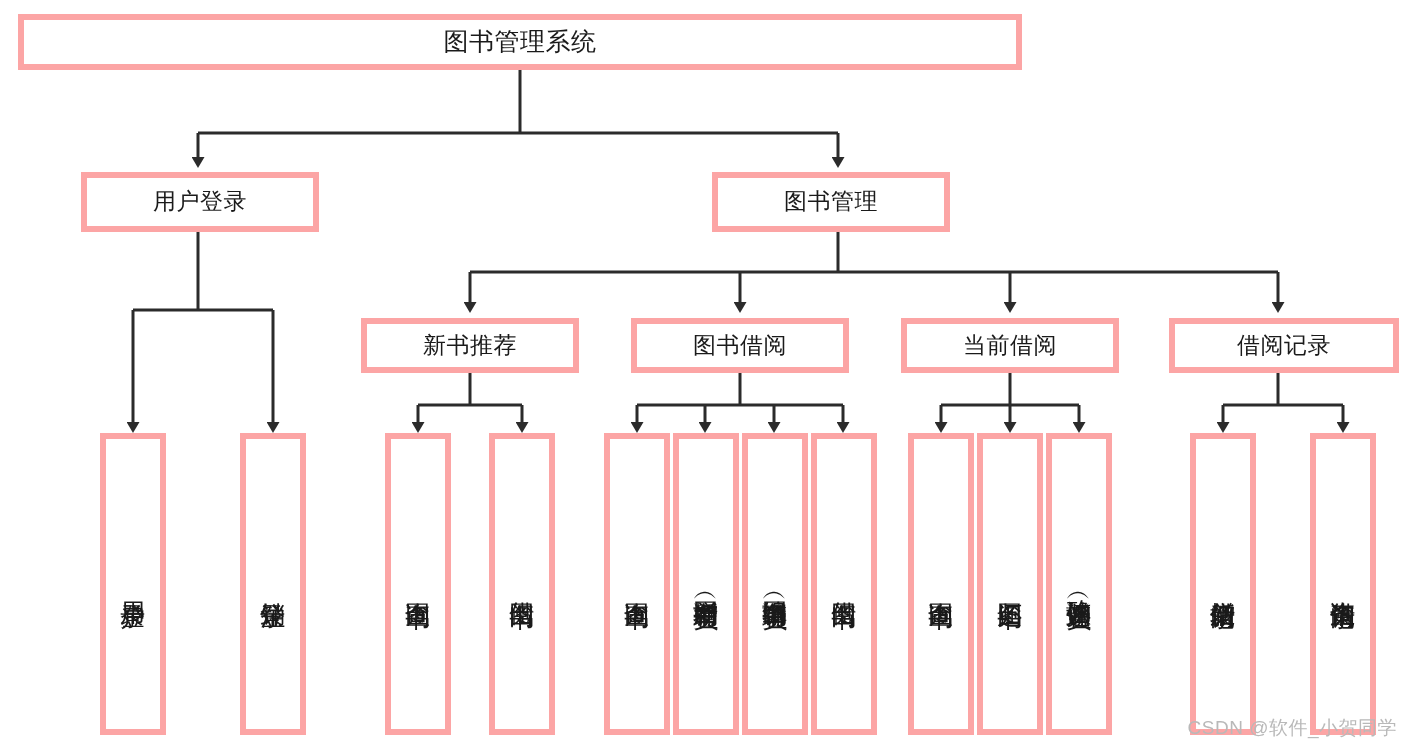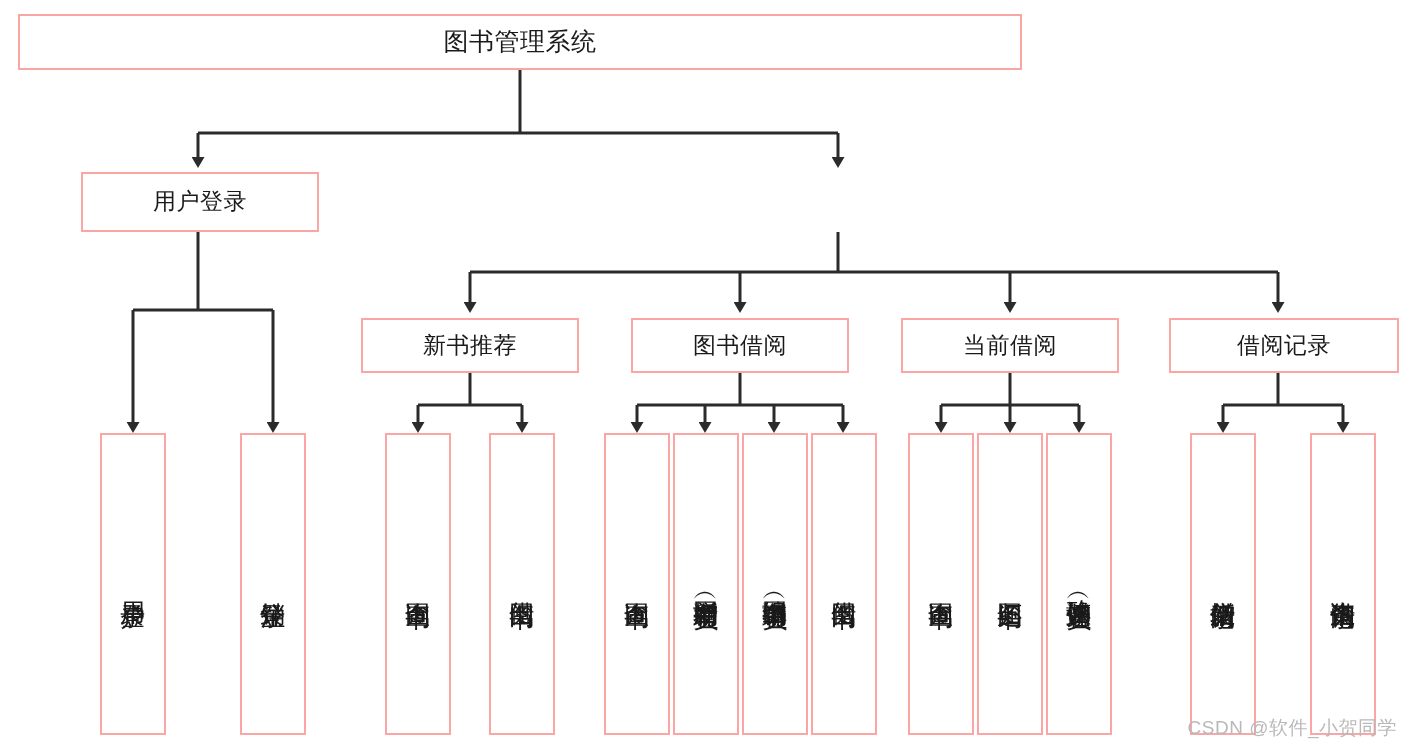--- a/index.html
+++ b/index.html
@@ -23,21 +23,21 @@
     left: 0;
     top: 0;
     width: 1405px;
     height: 747px;
     pointer-events: none;
   }
   .node {
     position: absolute;
     box-sizing: border-box;
     background: #ffffff;
-    border: 2px solid #fca5a5;
+    border: 6px solid #fca5a5;
     display: flex;
     align-items: center;
     justify-content: center;
     color: #1a1a1a;
   }
   .node.root {
     font-size: 25px;
   }
   .node.level2 {
     font-size: 23px;
@@ -128,20 +128,23 @@
   </svg>
 
   <div class="node root" style="left:18px; top:14px; width:1004px; height:56px;">
     <span class="node-label">图书管理系统</span>
   </div>
 
   <div class="node level2" style="left:81px; top:172px; width:238px; height:60px;">
     <span class="node-label">用户登录</span>
   </div>
 
+  <div class="node level2" style="left:712px; top:172px; width:238px; height:60px;">
+    <span class="node-label">图书管理</span>
+  </div>
 
   <div class="node level3" style="left:361px; top:318px; width:218px; height:55px;">
     <span class="node-label">新书推荐</span>
   </div>
 
   <div class="node level3" style="left:901px; top:318px; width:218px; height:55px;">
     <span class="node-label">当前借阅</span>
   </div>
 
   <div class="node level3" style="left:631px; top:318px; width:218px; height:55px;">

